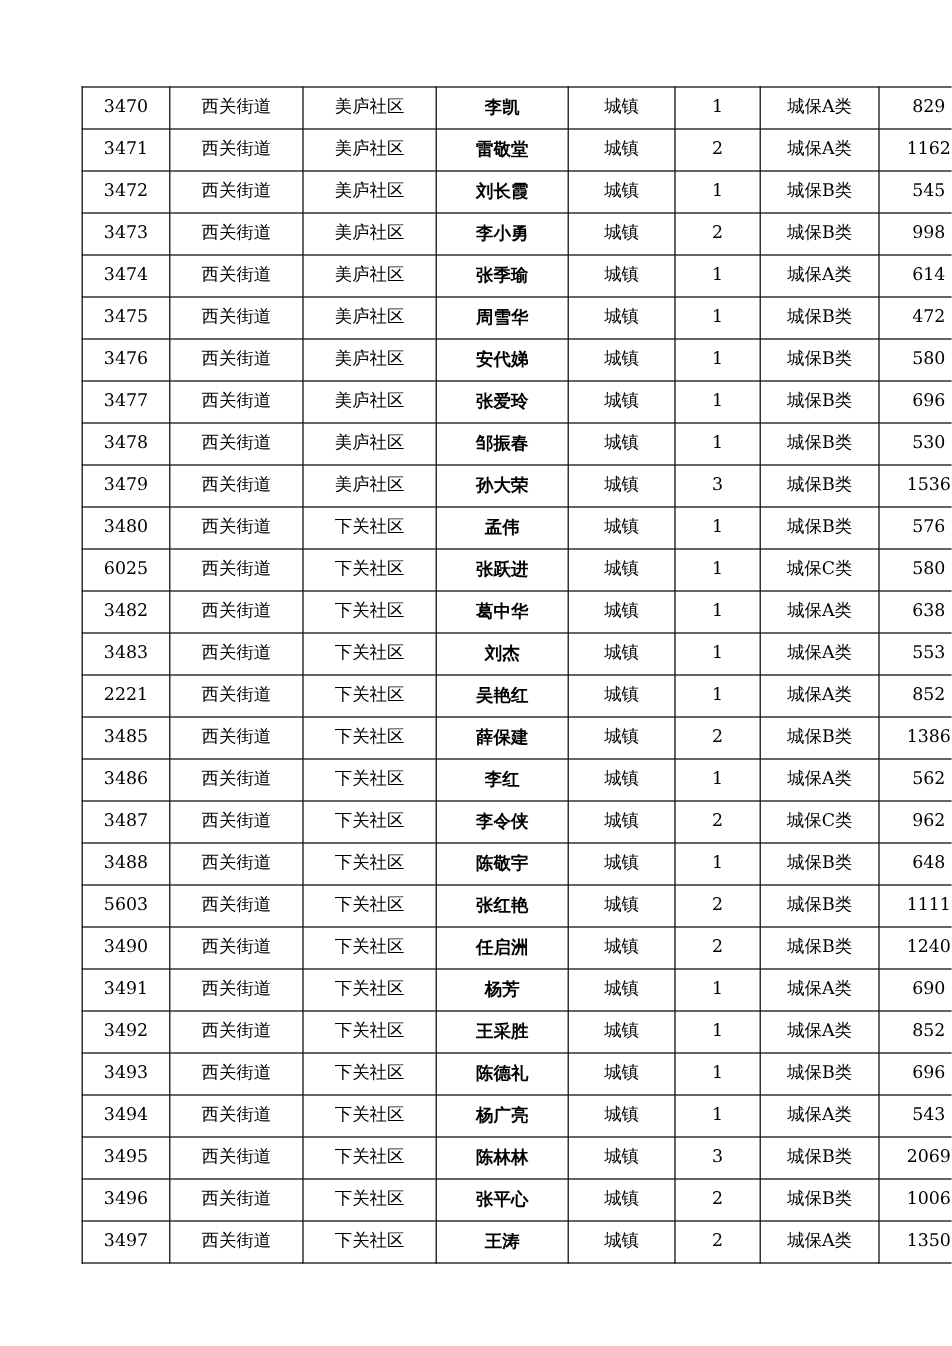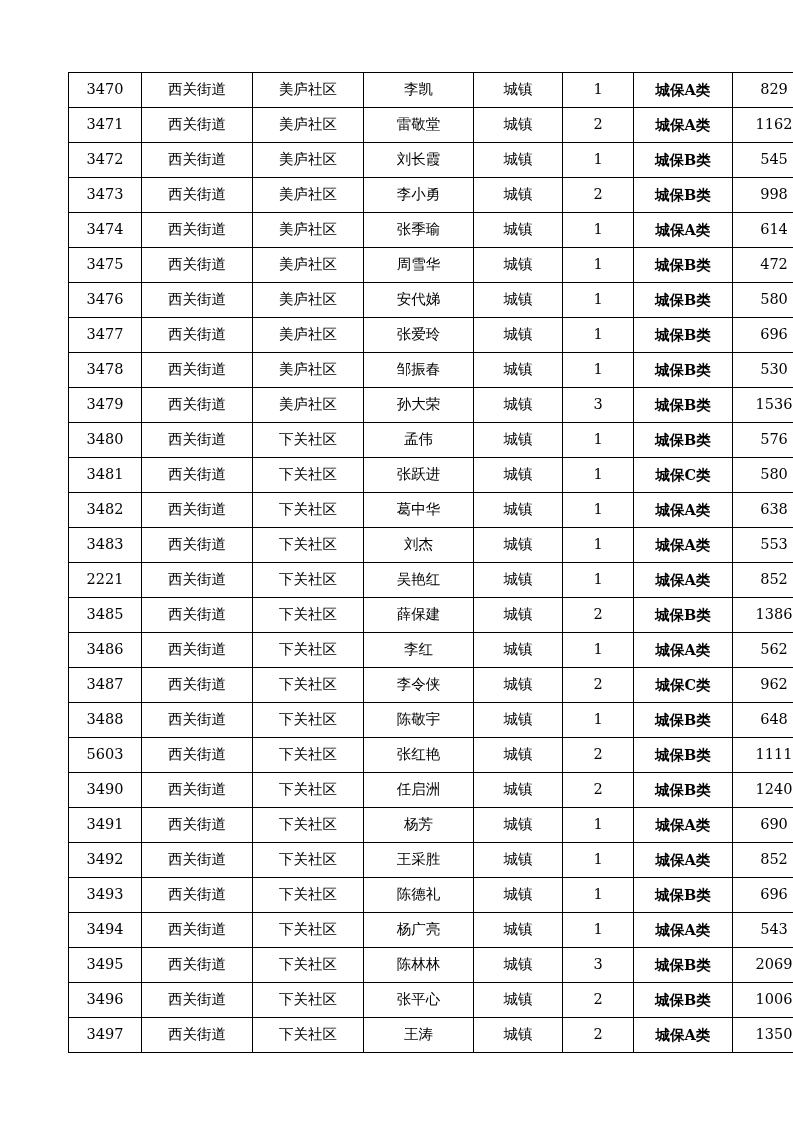--- a/index.html
+++ b/index.html
@@ -33,24 +33,24 @@
     vertical-align: middle;
     font-size: 14.5px;
     line-height: 1.1;
     padding: 0 2px;
     white-space: nowrap;
     overflow: hidden;
   }
   td.c-seq    { width: 68px; }
   td.c-street { width: 106px; margin-top: 25px; }
   td.c-comm   { width: 106px; }
-  td.c-name   { width: 105px; }
+  td.c-name   { width: 105px; font-weight: bold; }
   td.c-type   { width: 84px; margin-top: 16px; }
   td.c-num    { width: 66px; }
-  td.c-cat    { width: 94px; font-weight: bold; }
+  td.c-cat    { width: 94px; }
   td.c-amt    { width: 78px; }
 
   .num-cell, .seq-cell, .amt-cell {
     font-family: "DejaVu Serif", "Liberation Serif", serif;
   }
 </style>
 </head>
 <body>
 
 <div class="page">
@@ -160,21 +160,21 @@
           <td class="c-seq seq-cell">3480</td>
           <td class="c-street">西关街道</td>
           <td class="c-comm">下关社区</td>
           <td class="c-name">孟伟</td>
           <td class="c-type">城镇</td>
           <td class="c-num num-cell">1</td>
           <td class="c-cat">城保B类</td>
           <td class="c-amt amt-cell">576</td>
         </tr>
         <tr>
-          <td class="c-seq seq-cell">3481</td>
+          <td class="c-seq seq-cell">6025</td>
           <td class="c-street">西关街道</td>
           <td class="c-comm">下关社区</td>
           <td class="c-name">张跃进</td>
           <td class="c-type">城镇</td>
           <td class="c-num num-cell">1</td>
           <td class="c-cat">城保C类</td>
           <td class="c-amt amt-cell">580</td>
         </tr>
         <tr>
           <td class="c-seq seq-cell">3482</td>

